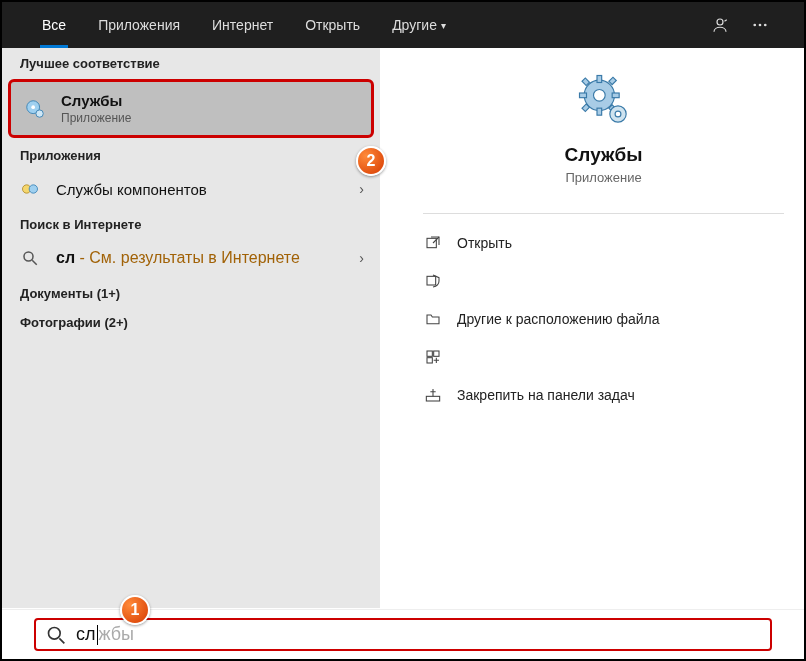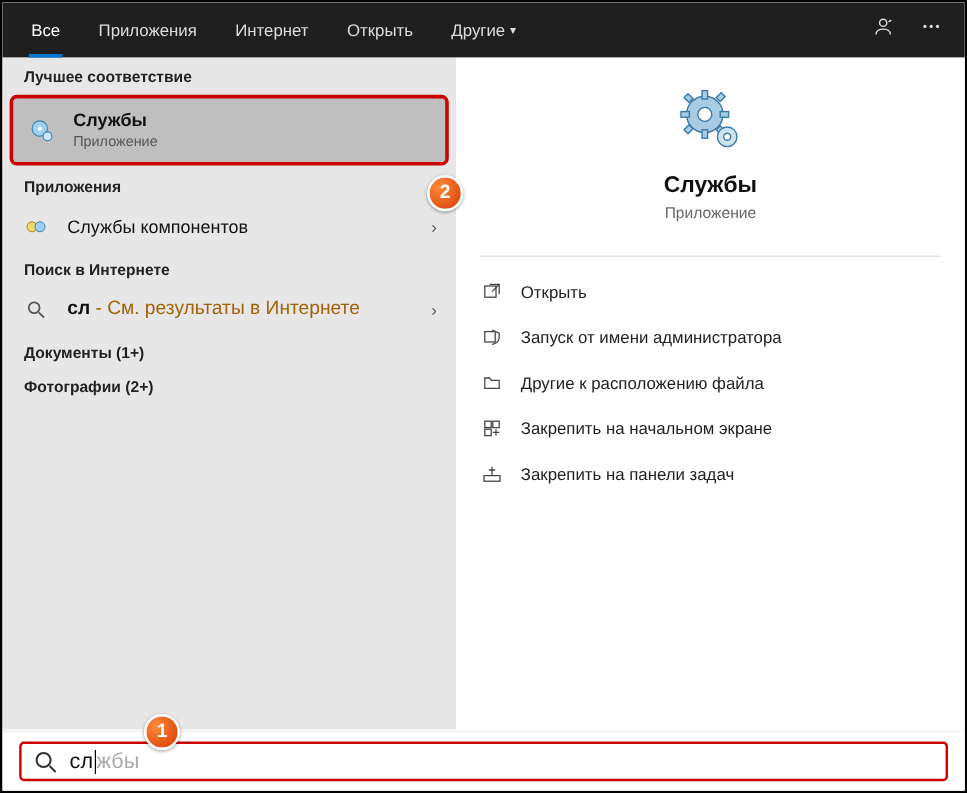--- a/index.html
+++ b/index.html
@@ -1,26 +1,26 @@
 <!DOCTYPE html>
 <html><head>
 <meta charset="utf-8">
 <style>
   * { box-sizing: border-box; margin: 0; padding: 0; font-family: "Segoe UI", Arial, sans-serif; }
   body { width: 806px; height: 661px; background: #fff; border: 2px solid #000; overflow: hidden; position: relative; }
 
-  .tabs { display: flex; background: #1f1f1f; color: #ddd; height: 46px; padding: 0 8px; }
+  .tabs { display: flex; align-items: center; background: #1f1f1f; color: #ddd; height: 46px; padding: 0 24px; }
   .tab { padding: 0 16px; height: 100%; display: flex; align-items: center; font-size: 14px; cursor: pointer; position: relative; }
   .tab.active { color: #fff; }
   .tab.active::after { content:""; position:absolute; left:14px; right:14px; bottom:0; height:3px; background:#0078d4; }
   .tab .chev { margin-left:4px; font-size:10px; }
   .tabs-spacer { flex: 1; }
   .hdr-icon { width: 40px; height: 40px; display:flex; align-items:center; justify-content:center; cursor:pointer; color:#ddd; }
 
-  .main { display:flex; height: 560px; }
+  .main { display:flex; height: 560px; gap: 23px; }
   .left { width: 378px; background:#e7e7e7; display:flex; flex-direction:column; }
   .right { flex:1; background:#fff; padding: 24px 20px 0 20px; }
 
   .sect-title { font-size: 13px; color:#222; padding: 8px 18px 6px; font-weight:600; }
   .result { position: relative; }
   .result-inner { display:flex; align-items:center; padding: 8px 16px; }
   .result-inner.hi { background:#bfbfbf; border: 3px solid #c00; border-radius: 6px; margin: 2px 6px; padding: 10px 12px; }
   .result .ricon { width:24px; height:24px; display:inline-flex; align-items:center; justify-content:center; margin-right:14px; }
   .rtext .title { font-size: 15px; color:#111; font-weight:600; }
   .rtext .sub { font-size: 12px; color:#555; margin-top:2px; }
@@ -31,21 +31,21 @@
   .detail-head { display:flex; flex-direction:column; align-items:center; padding-bottom: 18px; }
   .big-gear { width:56px; height:56px; margin-bottom:16px; }
   .detail-head .dtitle { font-size: 19px; font-weight:600; color:#111; }
   .detail-head .dsub { font-size: 13px; color:#666; margin-top:4px; }
   .sep { height:1px; background:#ddd; margin: 10px 0; }
 
   .action { display:flex; align-items:center; height: 38px; cursor:pointer; }
   .action .aicon { width:20px; height:20px; display:flex; align-items:center; justify-content:center; margin-right:14px; color:#444; }
   .action .alabel { font-size:14px; color:#222; }
 
-  .searchbar { position:absolute; left:0; right:0; bottom:0; height: 50px; background:#fff; display:flex; align-items:center; padding:0 10px; border-top:1px solid #eee; }
+  .searchbar { position:absolute; left:0; right:0; bottom:0; height: 50px; background:#fff; display:flex; align-items:center; padding:0 28px; border-top:1px solid #eee; }
   .search-outlined { border:2px solid #c00; border-radius:4px; margin:4px; padding:4px 10px; width:100%; display:flex; align-items:center; }
   .searchbar .sicon { color:#444; margin-right:10px; }
   .searchbar .stext { font-size:18px; color:#111; outline:none; border:none; background:transparent; width:100%; font-family:inherit; }
   .caret { display:inline-block; width:1px; height:20px; background:#000; margin:0 1px; vertical-align:middle; }
   .ghost { color:#aaa; }
 
   .badge { position:absolute; width:30px; height:30px; border-radius:50%; display:flex; align-items:center; justify-content:center; font-weight:700; color:#fff; font-size:16px; border:2px solid #fff; box-shadow:0 1px 3px rgba(0,0,0,.4); background:radial-gradient(circle at 30% 30%, #ff8a3a, #d63a00); }
   .badge.b1 { left:118px; bottom:34px; }
   .badge.b2 { left:354px; top:144px; }
 
@@ -182,40 +182,38 @@
         </span>
       <span class="alabel">Открыть</span>
     </div>
     <div class="action">
       <span class="aicon">
           <svg width="16" height="16" viewBox="0 0 24 24" fill="none" stroke="currentColor" stroke-width="1.6">
             <rect x="3" y="5" width="13" height="13"></rect>
             <path d="M12 3l9 4v5c0 5-4 8-9 9"></path>
           </svg>
         </span>
-      <span class="alabel">Запуск от имени администратора</span>
     </div>
     <div class="action">
       <span class="aicon">
           <svg width="16" height="16" viewBox="0 0 24 24" fill="none" stroke="currentColor" stroke-width="1.6">
             <path d="M3 6h6l2 3h10v10H3z"></path>
           </svg>
         </span>
       <span class="alabel">Другие к расположению файла</span>
     </div>
     <div class="action">
       <span class="aicon">
           <svg width="16" height="16" viewBox="0 0 24 24" fill="none" stroke="currentColor" stroke-width="1.6">
             <rect x="3" y="3" width="8" height="8"></rect>
             <rect x="13" y="3" width="8" height="8"></rect>
             <rect x="3" y="13" width="8" height="8"></rect>
             <path d="M17 13v8M13 17h8"></path>
           </svg>
         </span>
-      <span class="alabel">Закрепить на начальном экране</span>
     </div>
     <div class="action">
       <span class="aicon">
           <svg width="16" height="16" viewBox="0 0 24 24" fill="none" stroke="currentColor" stroke-width="1.6">
             <rect x="2" y="14" width="20" height="7"></rect>
             <path d="M12 3v11M8 7h8"></path>
           </svg>
         </span>
       <span class="alabel">Закрепить на панели задач</span>
     </div>

